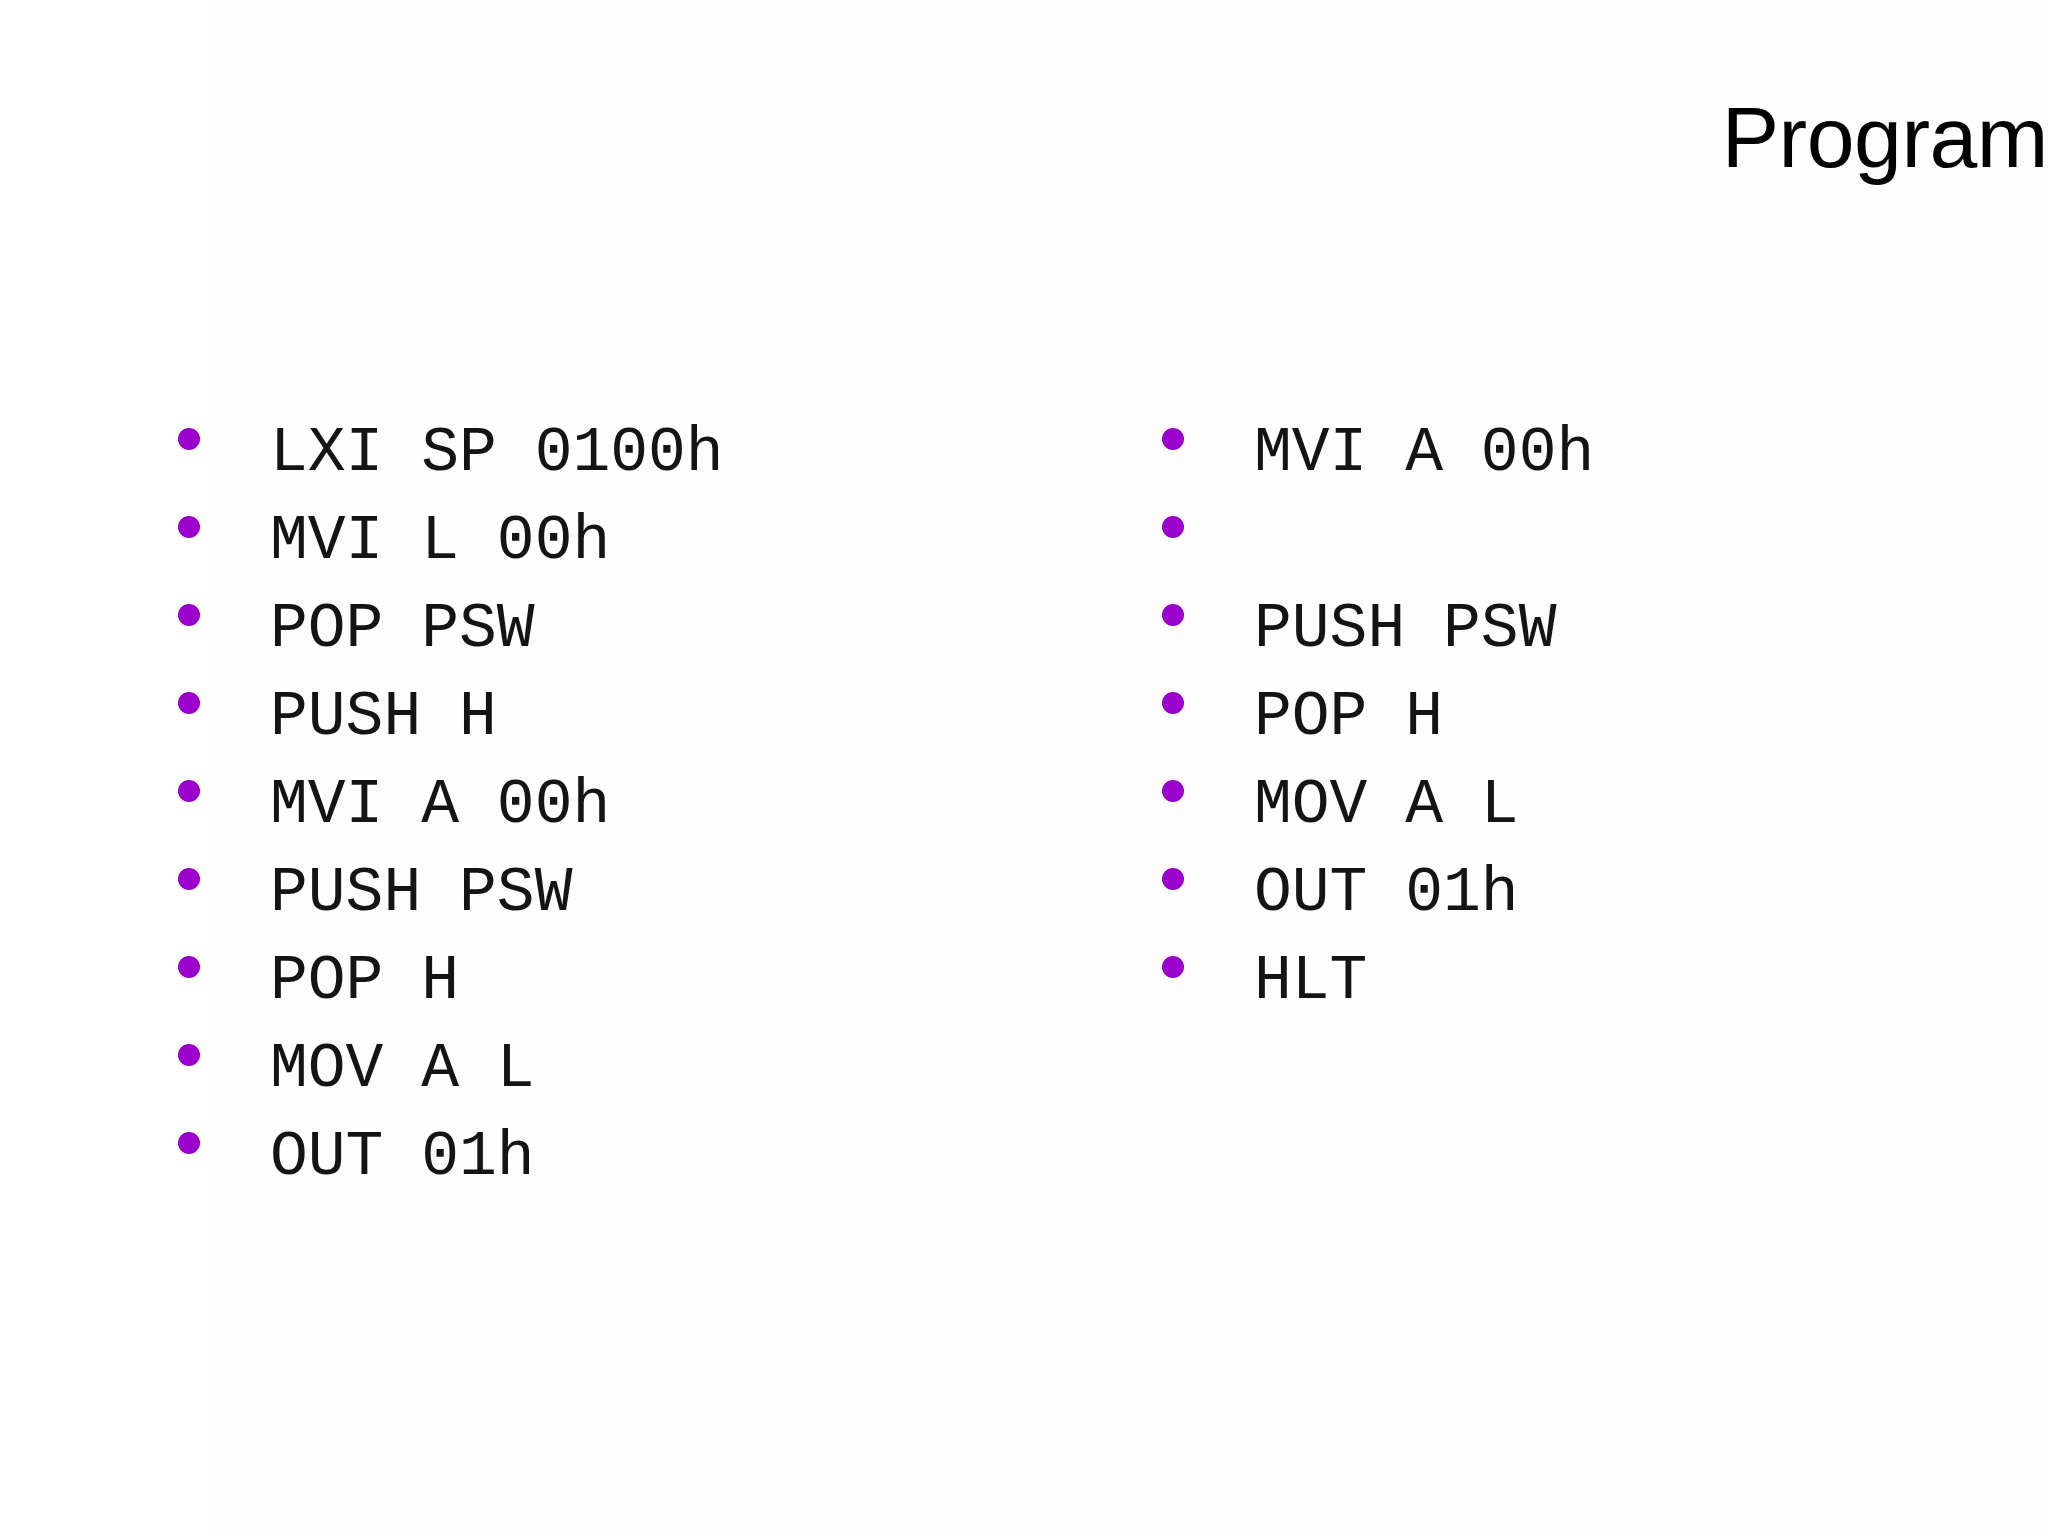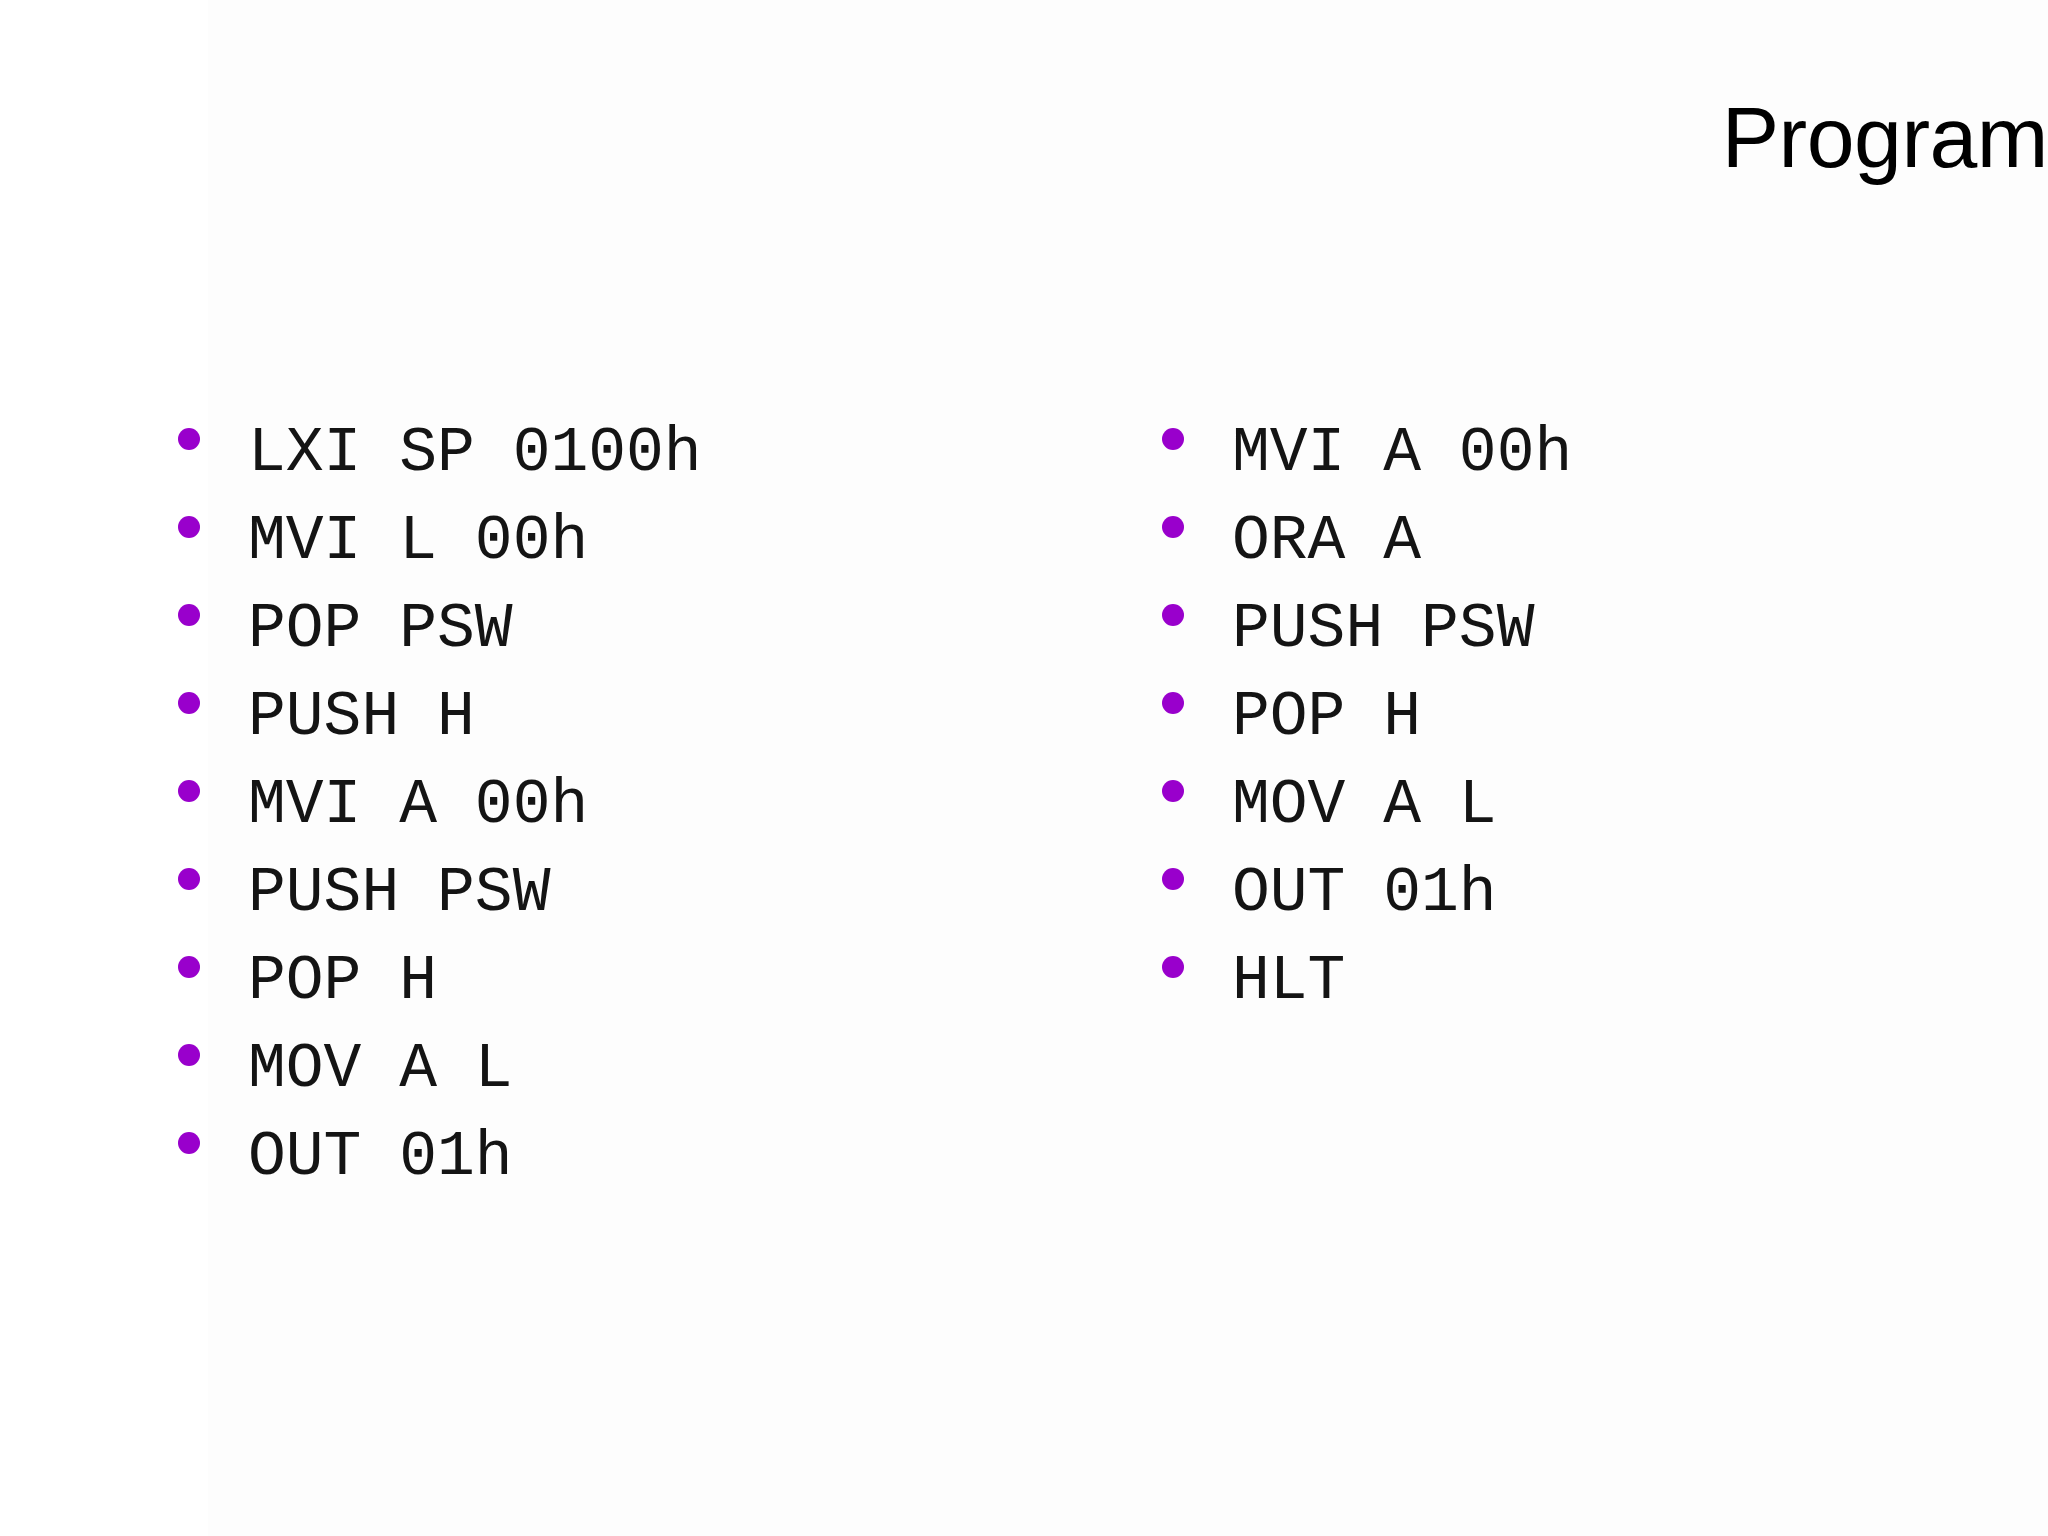--- a/index.html
+++ b/index.html
@@ -66,21 +66,21 @@
     left: 0;
     top: 18px;
     width: 22px;
     height: 22px;
     border-radius: 50%;
     background: #9900cc;
     flex: 0 0 auto;
   }
 
   .bullet-text {
-    margin-left: 70px;
+    margin-left: 92px;
     font-family: "Liberation Mono", "DejaVu Sans Mono", monospace;
     font-size: 63px;
     line-height: 88px;
     color: #141414;
     white-space: pre;
     letter-spacing: 0px;
   }
 </style>
 </head>
 <body>
@@ -130,21 +130,20 @@
     </div>
   </div>
 
   <div class="bullet-column right">
     <div class="bullet-item">
       <span class="bullet-dot"></span>
       <span class="bullet-text">MVI A 00h</span>
     </div>
     <div class="bullet-item">
       <span class="bullet-dot"></span>
-      <span class="bullet-text">ORA A</span>
     </div>
     <div class="bullet-item">
       <span class="bullet-dot"></span>
       <span class="bullet-text">PUSH PSW</span>
     </div>
     <div class="bullet-item">
       <span class="bullet-dot"></span>
       <span class="bullet-text">POP H</span>
     </div>
     <div class="bullet-item">

